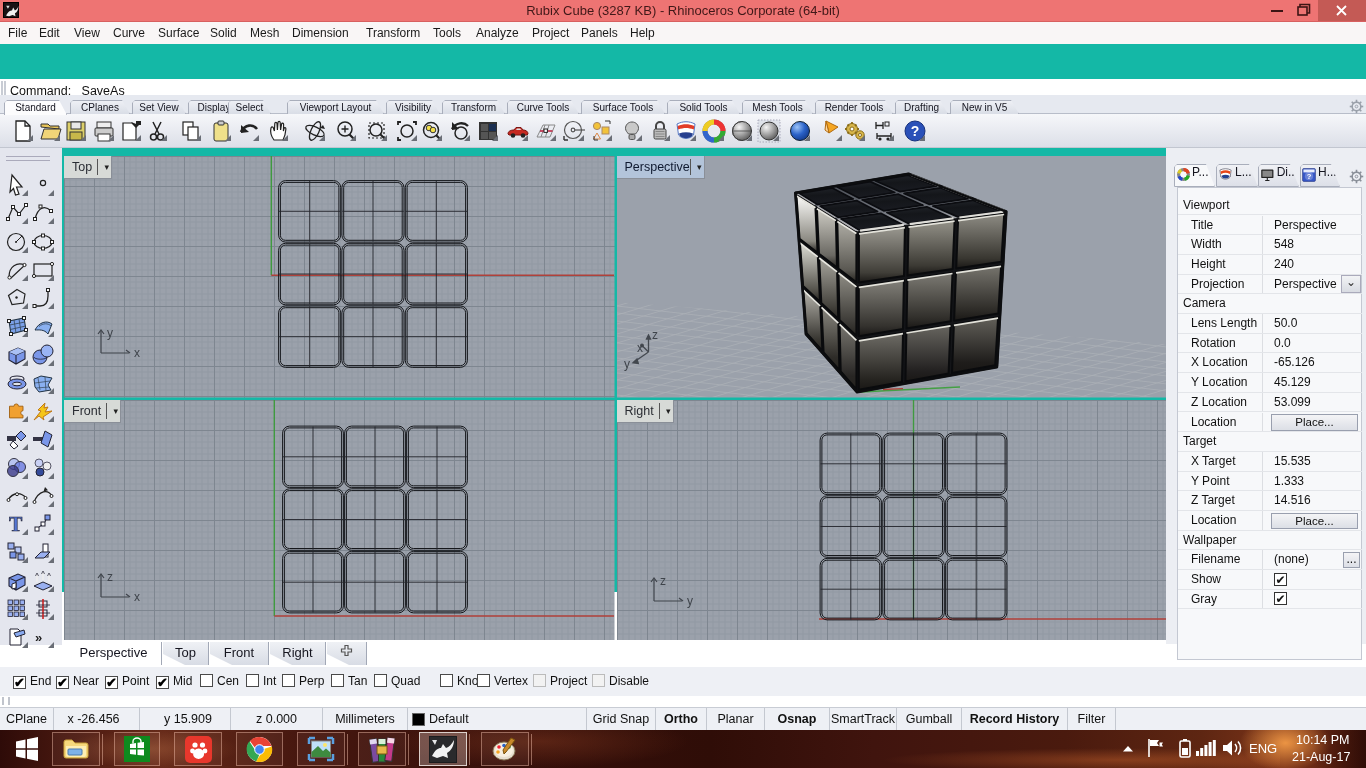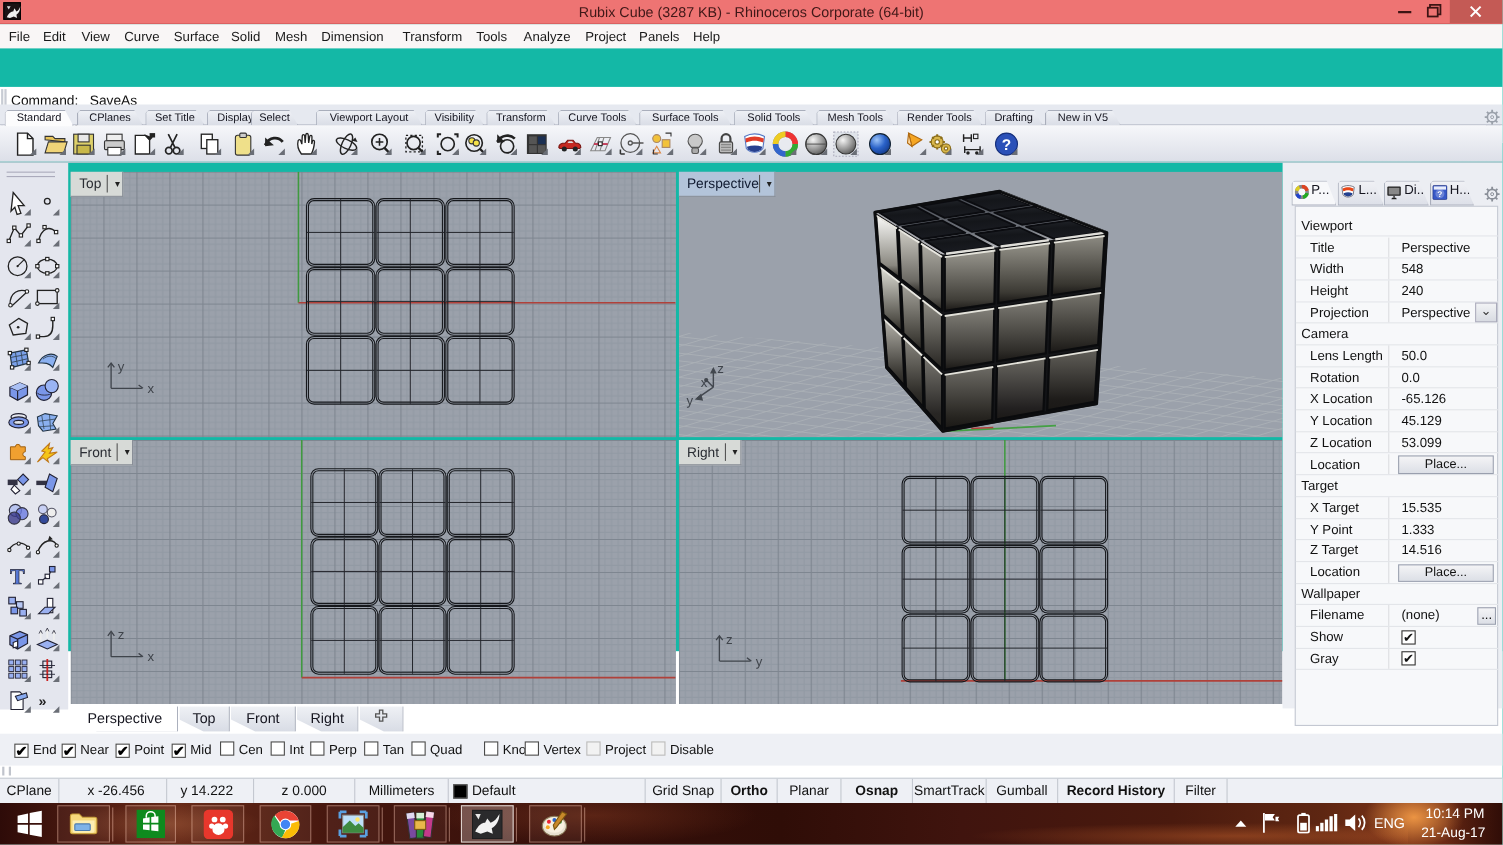--- a/index.html
+++ b/index.html
@@ -125,21 +125,21 @@
         <path d="M1.5 1.5 L6 6 L10.5 1.5" fill="none" stroke="#666" stroke-width="1.8"></path>
       </svg>
   <div class="spin"><svg width="11" height="13">
           <path d="M2 5 L5.5 1.5 L9 5 Z" fill="#333"></path>
           <path d="M2 8 L9 8 L5.5 11.5 Z" fill="#333"></path>
         </svg></div>
 </div>
 <div id="ctabs">
       <div class="ctab act" style="left:4px;width:63px">Standard</div>
       <div class="ctab" style="left:70px;width:60px">CPlanes</div>
-      <div class="ctab" style="left:132px;width:54px">Set Title</div>
+      <div class="ctab" style="left:132px;width:54px">Set View</div>
       <div class="ctab" style="left:188px;width:52px">Display</div>
       <div class="ctab" style="left:228px;width:43px">Select</div>
       <div class="ctab" style="left:287px;width:97px">Viewport Layout</div>
       <div class="ctab" style="left:386px;width:54px">Visibility</div>
       <div class="ctab" style="left:442px;width:63px">Transform</div>
       <div class="ctab" style="left:507px;width:72px">Curve Tools</div>
       <div class="ctab" style="left:581px;width:84px">Surface Tools</div>
       <div class="ctab" style="left:667px;width:73px">Solid Tools</div>
       <div class="ctab" style="left:742px;width:71px">Mesh Tools</div>
       <div class="ctab" style="left:815px;width:78px">Render Tools</div>
@@ -972,22 +972,22 @@
       <span class="osn" style="left:331px"><span class="ckb"></span>Tan</span>
       <span class="osn" style="left:374px"><span class="ckb"></span>Quad</span>
       <span class="osn" style="left:440px"><span class="ckb"></span>Knot</span>
       <span class="osn" style="left:477px"><span class="ckb"></span>Vertex</span>
       <span class="osn" style="left:533px"><span class="ckb ckd"></span>Project</span>
       <span class="osn" style="left:592px"><span class="ckb ckd"></span>Disable</span>
     </div>
 <div style="position:absolute;left:2px;top:697px;width:8px;height:8px;border-left:2px solid #c0c4cc;border-right:2px solid #c0c4cc"></div>
     <div id="status">
       <span class="sbc" style="left:0px;width:54px">CPlane</span>
-      <span class="sbc" style="left:60px;width:92px">x -26.456</span>
-      <span class="sbc" style="left:146px;width:85px">y 14.222</span>
+      <span class="sbc" style="left:48px;width:92px">x -26.456</span>
+      <span class="sbc" style="left:146px;width:85px">y 15.909</span>
       <span class="sbc" style="left:231px;width:92px">z 0.000</span>
       <span class="sbc" style="left:323px;width:85px">Millimeters</span>
       <span class="sbc" style="left:408px;width:179px;justify-content:flex-start;padding-left:4px"><span class="swatch"></span>Default</span>
       <span class="sbc" style="left:587px;width:69px">Grid Snap</span>
       <span class="sbc b" style="left:656px;width:51px">Ortho</span>
       <span class="sbc" style="left:707px;width:58px">Planar</span>
       <span class="sbc b" style="left:765px;width:65px">Osnap</span>
       <span class="sbc" style="left:830px;width:67px">SmartTrack</span>
       <span class="sbc" style="left:897px;width:65px">Gumball</span>
       <span class="sbc b" style="left:962px;width:106px">Record History</span>

